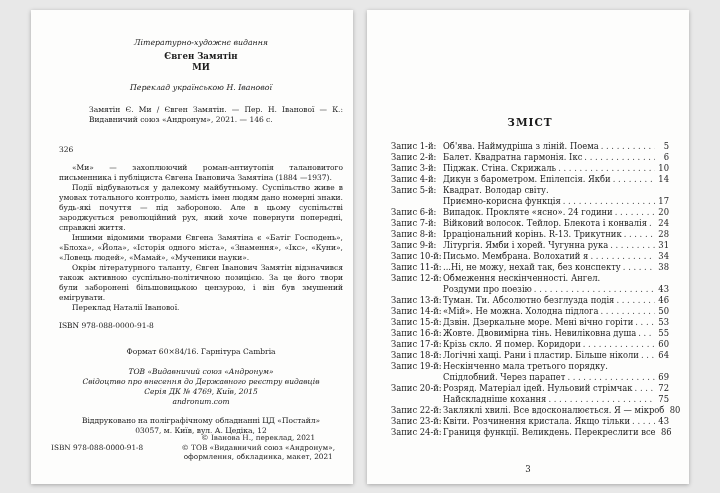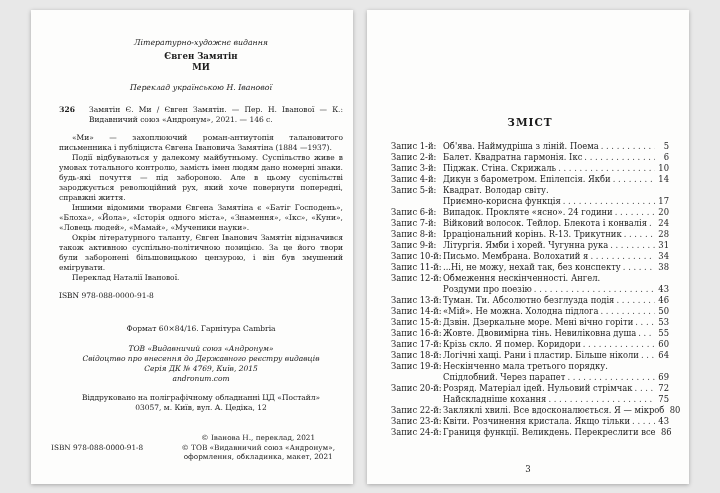--- a/index.html
+++ b/index.html
@@ -20,29 +20,29 @@
   .page-left  { left:31px;  padding:28px 10px 0 28px; }
   .page-right { left:367px; padding:0 20px 0 24px; }
 
   
   .c { text-align:center; }
   .edition-note    { font-style:italic; font-size:7.8px; line-height:10px; }
   .author          { font-weight:bold; font-size:8.6px; line-height:11px; margin-top:3px; }
   .book-title      { font-weight:bold; font-size:8.6px; line-height:11px; }
   .translation-note{ font-style:italic; font-size:7.8px; line-height:10px; margin-top:10px; }
   .catalog { display:flex; margin-top:12px; font-size:7.5px; line-height:10px; }
-  .catalog-num  { width:30px; flex:none; font-weight:bold; }
+  .catalog-num  { width:30px; flex:none; font-weight:normal;margin-top:40px; }
   .catalog-text { flex:1; text-align:justify; }
   .annotation { margin-top:8px; }
   .para {
     font-size:7.5px; line-height:10px;
     text-align:justify; text-indent:13px;
   }
   .isbn-line   { font-size:7.5px; line-height:10px; margin-top:8px; }
-  .format-line { font-size:7.5px; line-height:10px; margin-top:23px; text-align:center; }
+  .format-line { font-size:7.5px; line-height:10px; margin-top:16px; text-align:center; }
   .pub-block   { margin-top:10px; text-align:center; font-size:7.5px; line-height:10px;font-style:italic; }
   .print-block { margin-top:9px;  text-align:center; font-size:7.5px; line-height:10px; }
   .imprint-footer {
     position:absolute; left:20px; right:18px; bottom:22px;
     display:flex; justify-content:space-between; align-items:center;
     font-size:7.3px; line-height:9.6px;
   }
   .copyright { text-align:center; }
 
   

